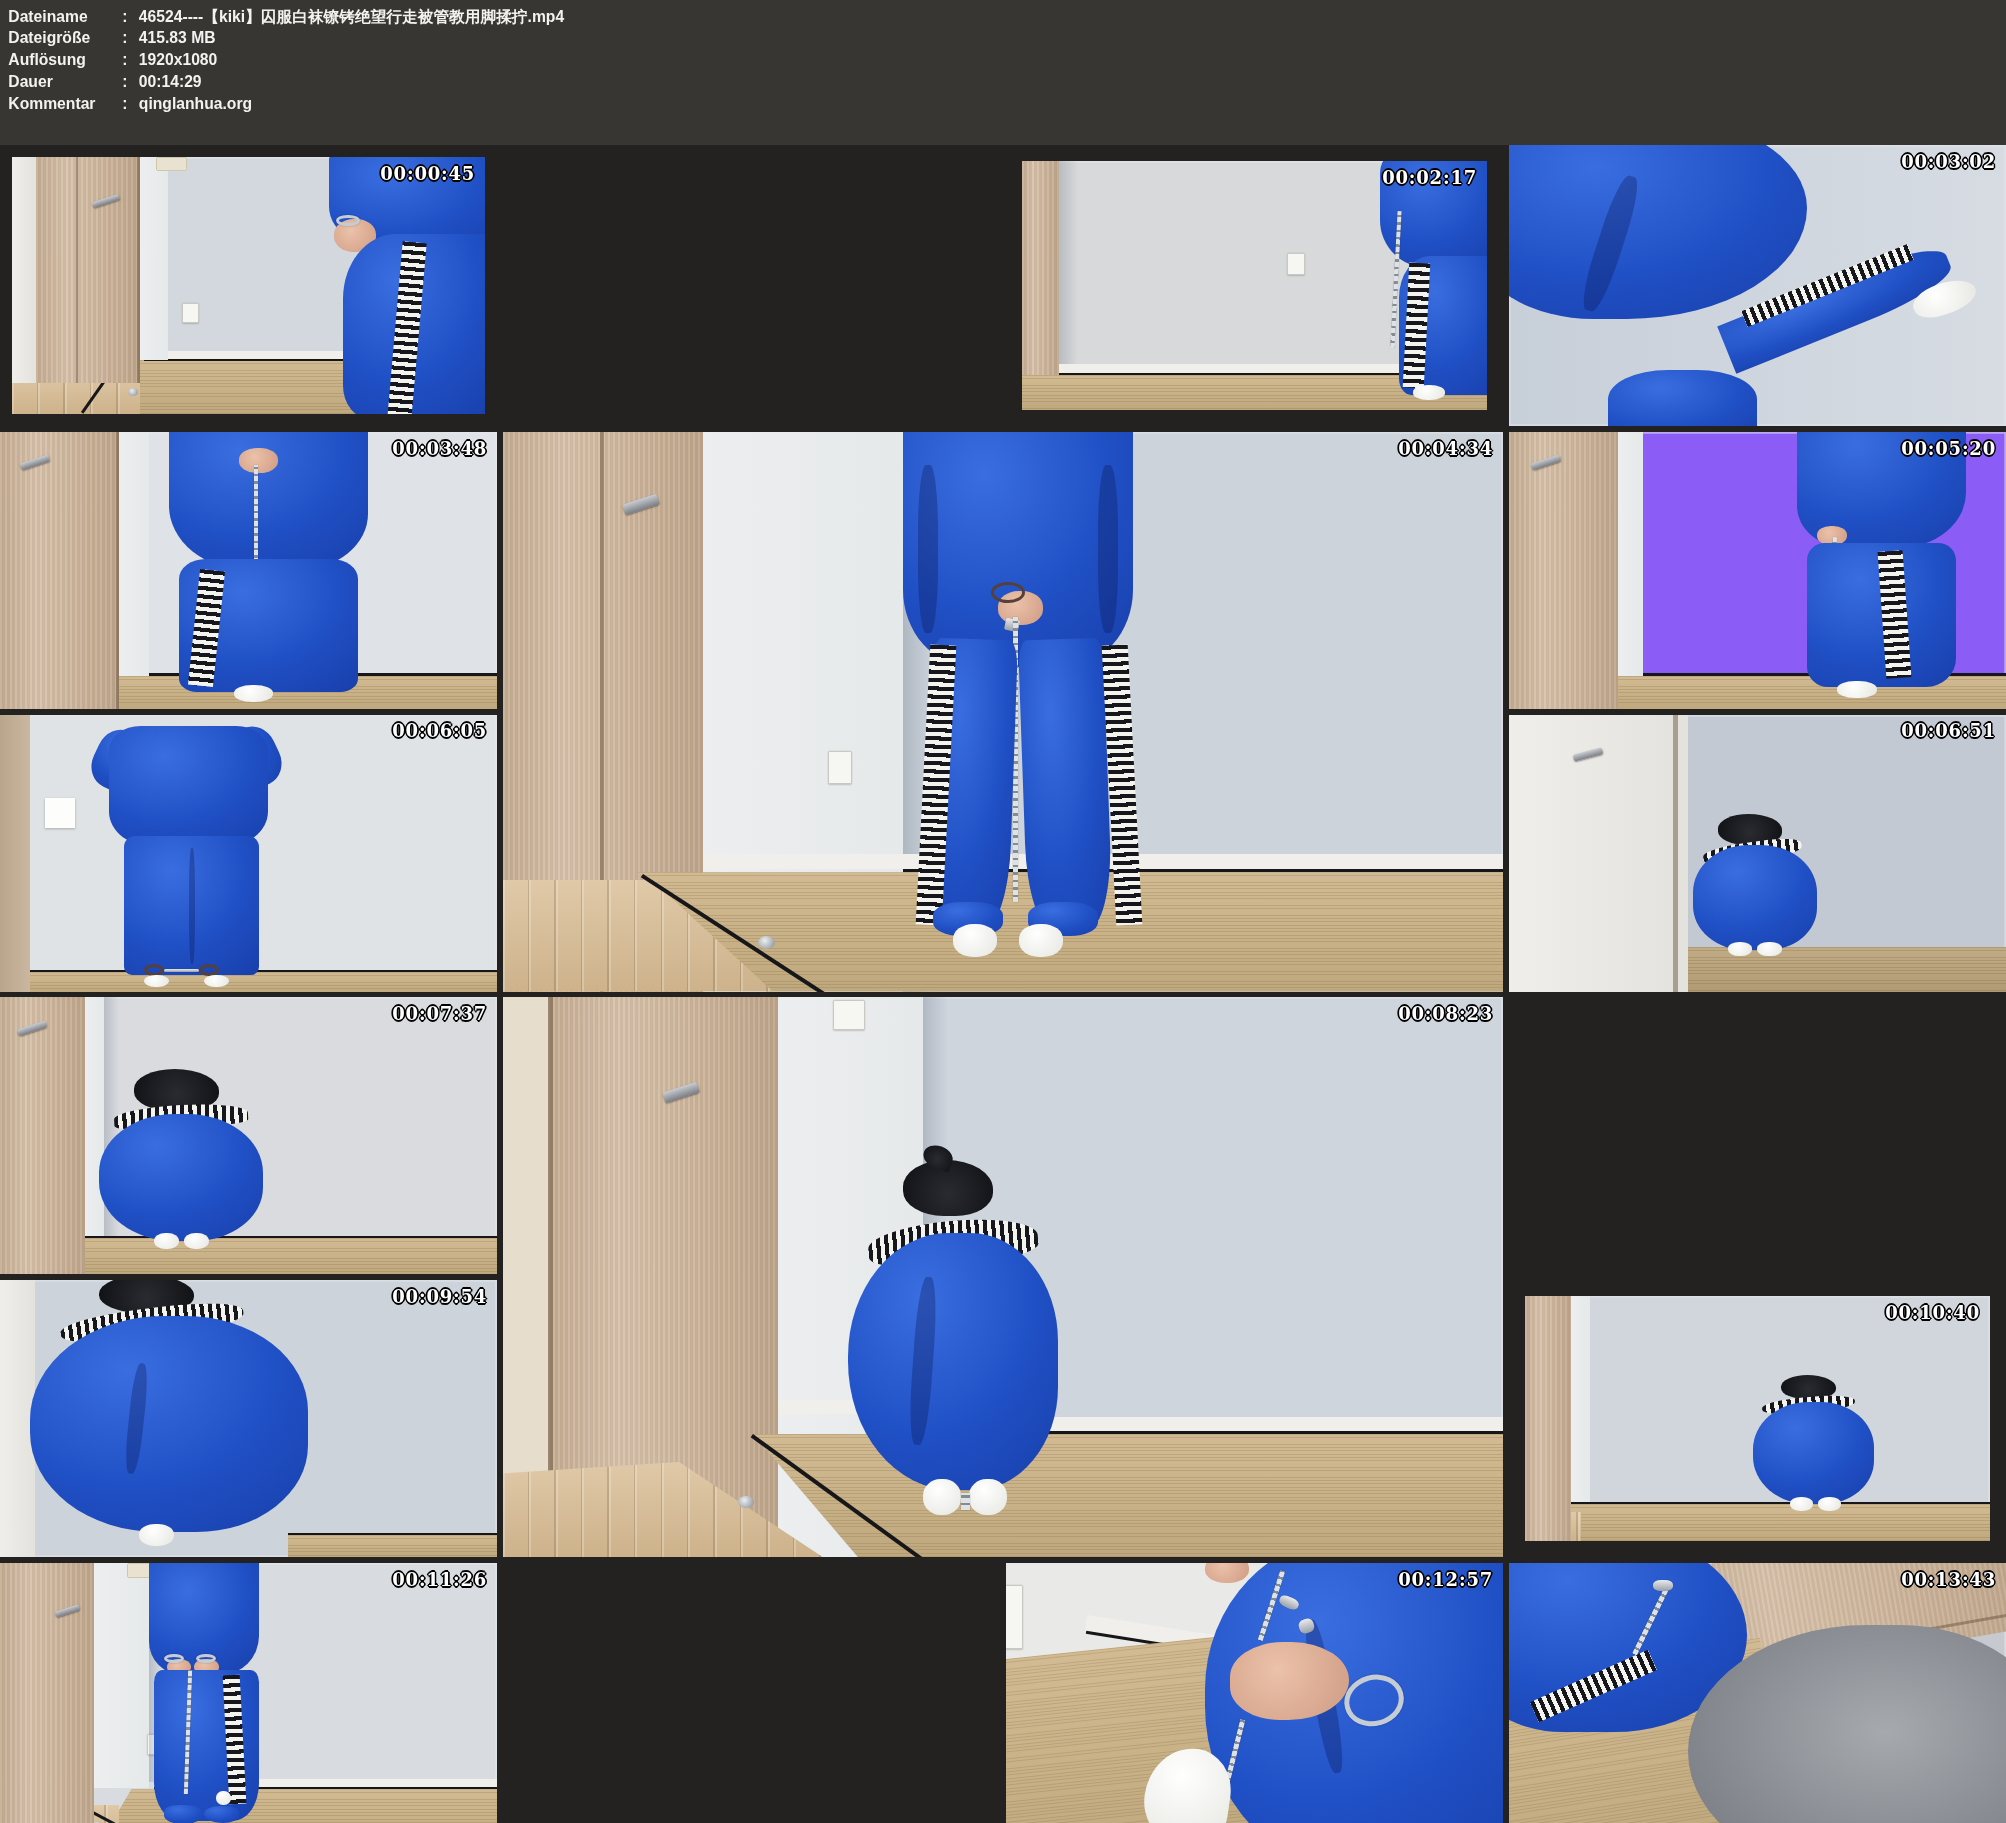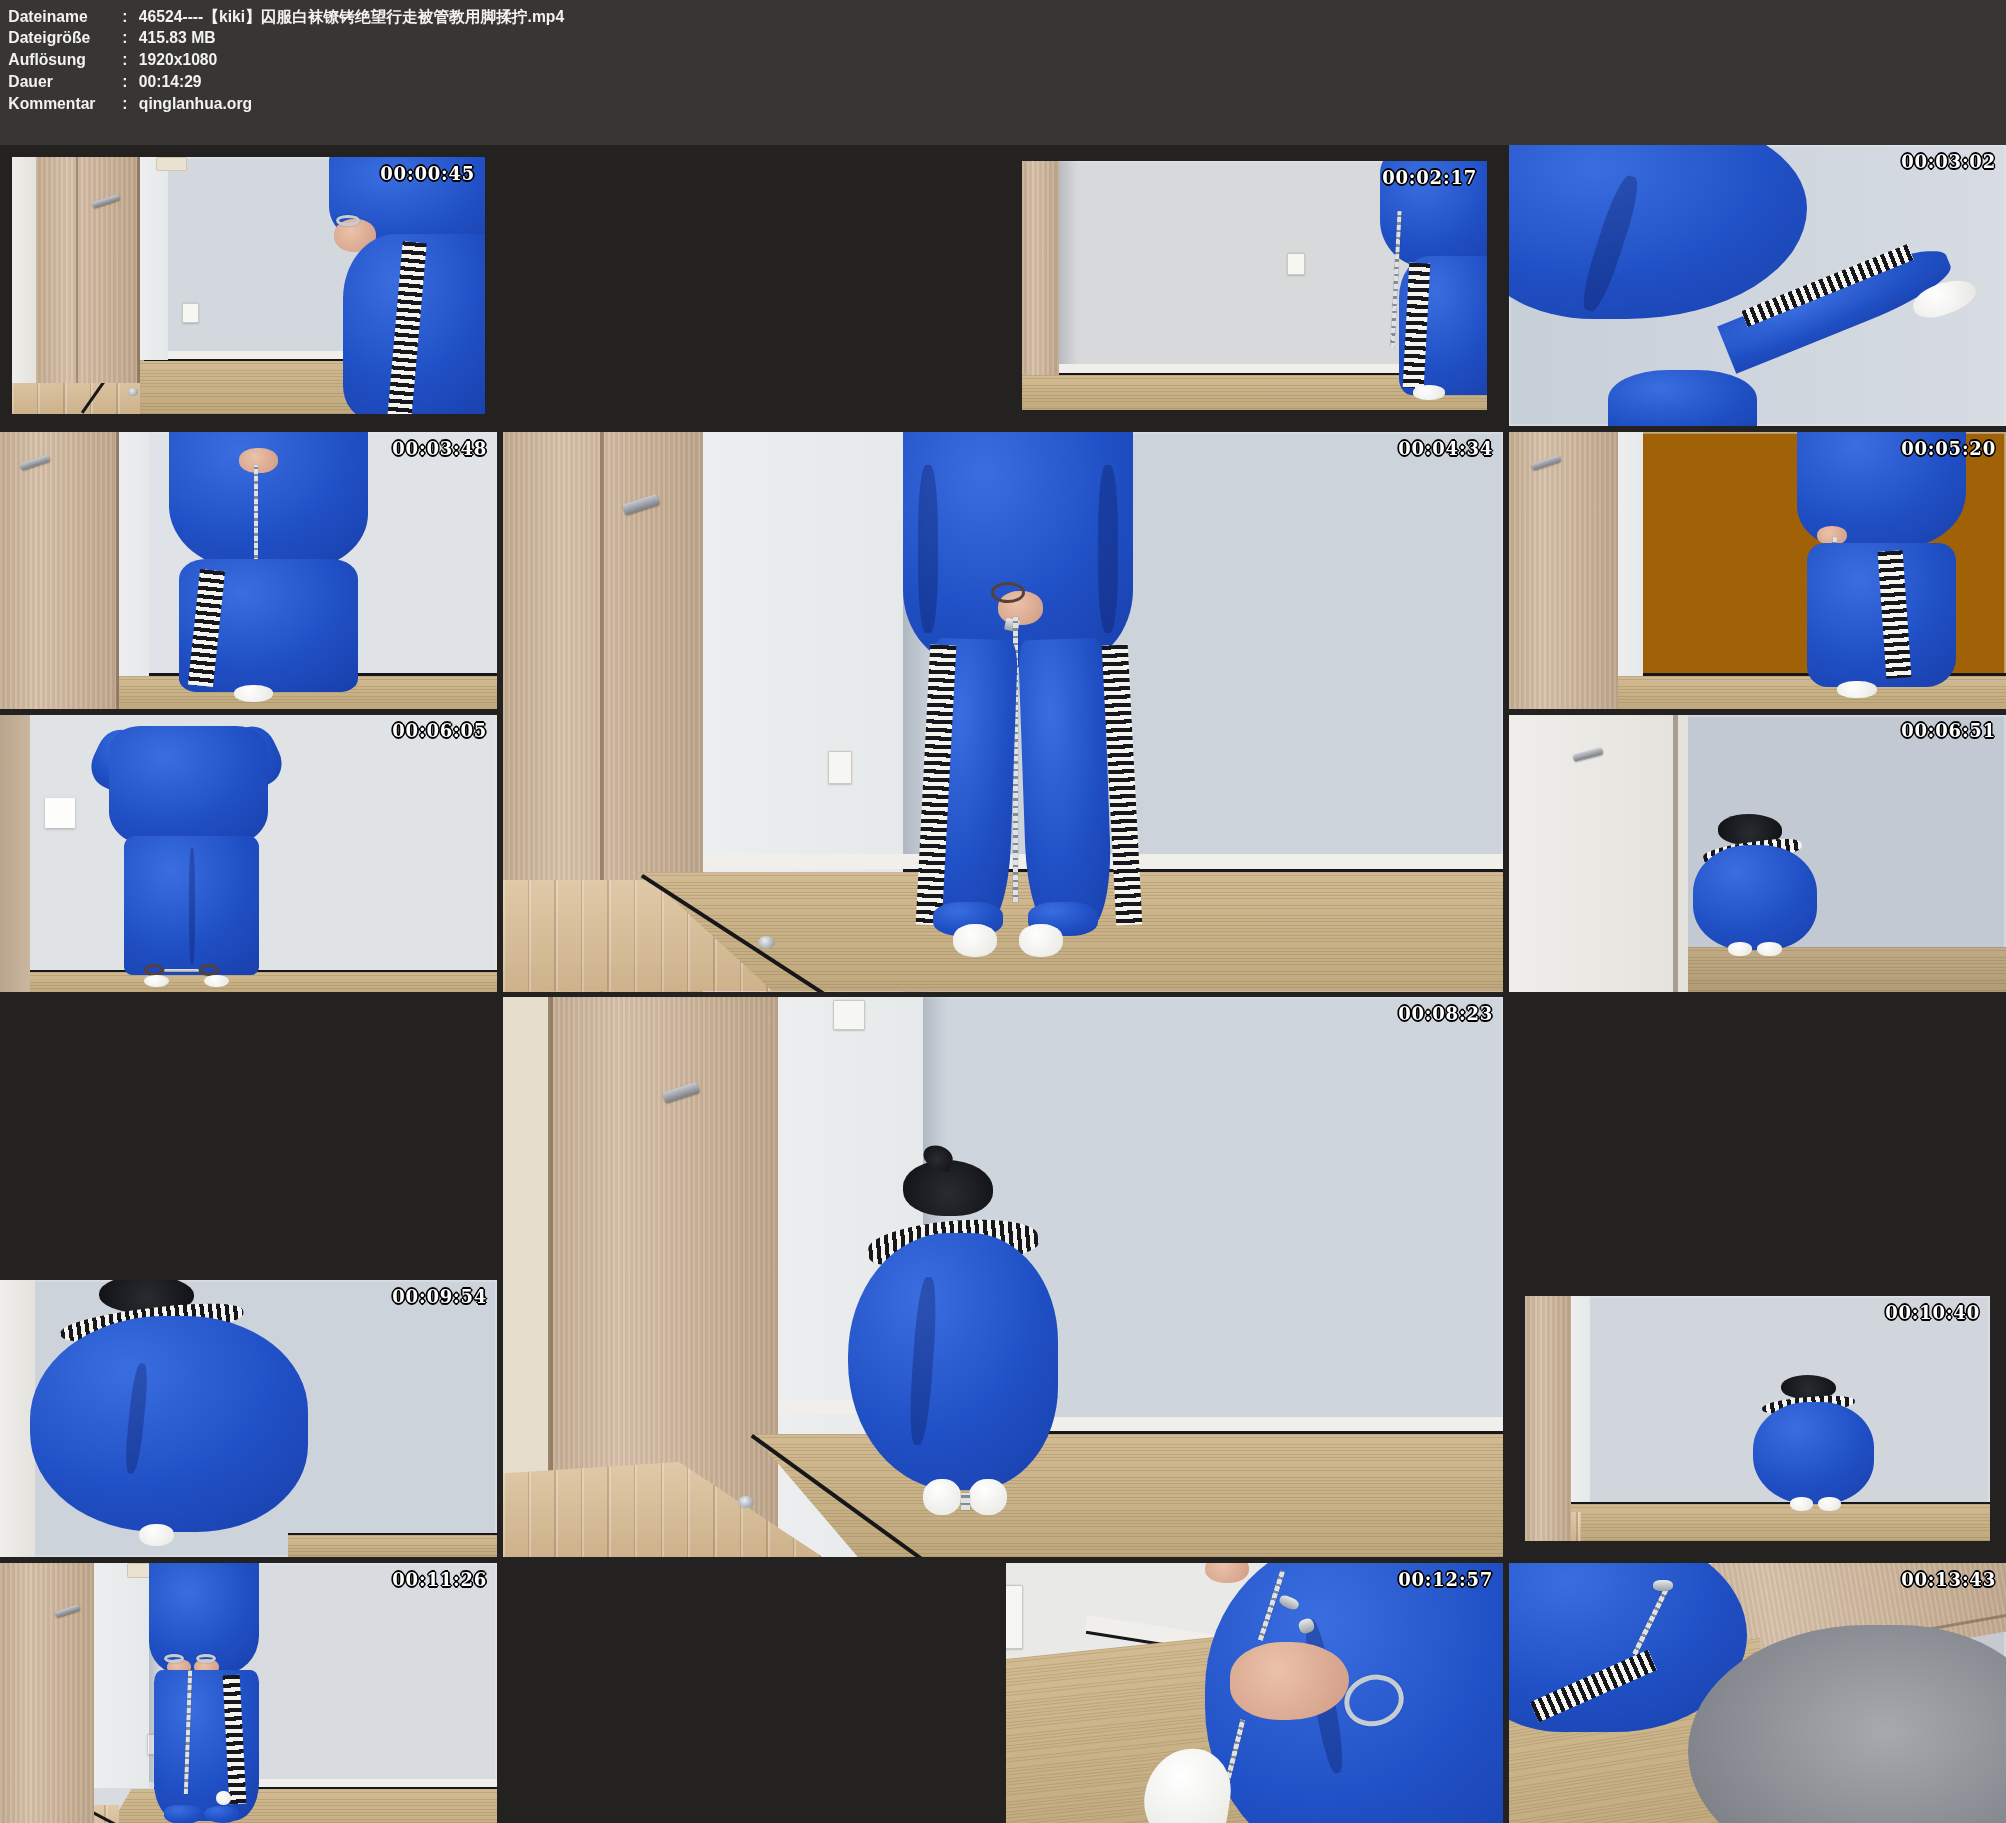--- a/index.html
+++ b/index.html
@@ -172,21 +172,21 @@
       <div class="d blue" style="left:52%;top:37%;width:8.5%;height:52%;transform:rotate(-2deg);border-radius:10% 10% 30% 30%;"></div>
       <div class="d stripeH" style="left:42%;top:38%;width:2.6%;height:50%;transform:rotate(3deg);"></div>
       <div class="d stripeH" style="left:60.6%;top:38%;width:2.6%;height:50%;transform:rotate(-3deg);"></div>
       <div class="d blue" style="left:43%;top:84%;width:7%;height:6%;border-radius:40%;"></div>
       <div class="d blue" style="left:52.5%;top:84%;width:7%;height:6%;border-radius:40%;"></div>
       <div class="d sock" style="left:45%;top:88%;width:4.4%;height:5.8%;"></div>
       <div class="d sock" style="left:51.6%;top:88%;width:4.4%;height:5.8%;"></div>
       <figcaption class="ts">00:04:34</figcaption>
     </figure>
 
-    <figure class="tile" style="margin:0;grid-column:4;grid-row:2;background:#a16207;text-decoration:underline;">
+    <figure class="tile" style="margin:0;grid-column:4;grid-row:2;background:#8b5cf6;text-decoration:underline;">
       <div class="d tatami" style="left:0;top:88%;width:100%;height:12%;"></div>
       <div class="d edge" style="left:0;top:87.2%;width:100%;height:0.8%;"></div>
       <div class="d door" style="left:0;top:0;width:22%;height:100%;"></div>
       <div class="d handle" style="left:4.5%;top:10%;width:6%;height:2.4%;transform:rotate(-18deg);"></div>
       <div class="d wallw" style="left:22%;top:0;width:5%;height:88%;"></div>
       <div class="d blue" style="left:58%;top:-8%;width:34%;height:50%;border-radius:15% 15% 40% 30%;"></div>
       <div class="d skin" style="left:62%;top:34%;width:6%;height:7%;"></div>
       <div class="d chain" style="left:64%;top:38%;width:0.8%;height:42%;transform:rotate(6deg);"></div>
       <div class="d blue" style="left:60%;top:40%;width:30%;height:52%;border-radius:12% 12% 20% 14%;"></div>
       <div class="d stripeH" style="left:75%;top:43%;width:5%;height:46%;transform:rotate(-4deg);"></div>
@@ -218,20 +218,35 @@
       <div class="d dline" style="left:33%;top:0;width:1%;height:100%;"></div>
       <div class="d handle" style="left:13%;top:13%;width:6%;height:2.4%;transform:rotate(-15deg);"></div>
       <div class="d hair" style="left:42%;top:36%;width:13%;height:11%;"></div>
       <div class="d stripeV" style="left:39%;top:46%;width:20%;height:7%;transform:rotate(-8deg);border-radius:40%;"></div>
       <div class="d blue" style="left:37%;top:47%;width:25%;height:38%;border-radius:45% 45% 40% 42%;"></div>
       <div class="d sock" style="left:44%;top:82%;width:5%;height:5%;"></div>
       <div class="d sock" style="left:50%;top:82%;width:5%;height:5%;"></div>
       <figcaption class="ts">00:06:51</figcaption>
     </figure>
 
+    <figure class="tile" style="margin:0;grid-column:1;grid-row:4;background:#d9dbdf;">
+      <div class="d tatami" style="left:0;top:87%;width:100%;height:13%;"></div>
+      <div class="d edge" style="left:0;top:86.2%;width:100%;height:0.8%;"></div>
+      <div class="d wood" style="left:0;top:90%;width:14%;height:10%;"></div>
+      <div class="d door" style="left:0;top:0;width:17%;height:100%;"></div>
+      <div class="d handle" style="left:3.5%;top:10%;width:6%;height:2.4%;transform:rotate(-18deg);"></div>
+      <div class="d wallw" style="left:17%;top:0;width:4%;height:86%;"></div>
+      <div class="d shade" style="left:21%;top:0;width:3%;height:86%;"></div>
+      <div class="d hair" style="left:27%;top:26%;width:17%;height:15%;"></div>
+      <div class="d stripeV" style="left:23%;top:39%;width:27%;height:8%;transform:rotate(-3deg);border-radius:50% 50% 20% 20%;"></div>
+      <div class="d blue" style="left:20%;top:42%;width:33%;height:46%;border-radius:46% 46% 42% 46%;"></div>
+      <div class="d sock" style="left:31%;top:85%;width:5%;height:6%;"></div>
+      <div class="d sock" style="left:37%;top:85%;width:5%;height:6%;"></div>
+      <figcaption class="ts">00:07:37</figcaption>
+    </figure>
 
     <figure class="tile" style="margin:0;grid-column:2/span 2;grid-row:4/span 2;background:#ced5dd;">
       <div class="d wallw" style="left:27.5%;top:0;width:14.5%;height:100%;"></div>
       <div class="d shade" style="left:42%;top:0;width:2.5%;height:100%;"></div>
       <div class="d doorlt" style="left:0;top:0;width:4.5%;height:100%;"></div>
       <div class="d door" style="left:4.5%;top:0;width:23%;height:100%;"></div>
       <div class="d dline" style="left:4.5%;top:0;width:0.5%;height:100%;"></div>
       <div class="d handle" style="left:16%;top:16%;width:3.6%;height:1.9%;transform:rotate(-18deg);"></div>
       <div class="d outlet" style="left:33%;top:0.5%;width:3%;height:5%;"></div>
       <div class="d bb" style="left:27.5%;top:72%;width:14.5%;height:2.5%;"></div>

